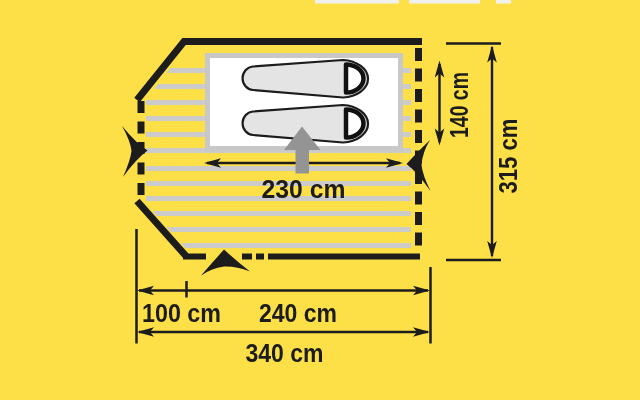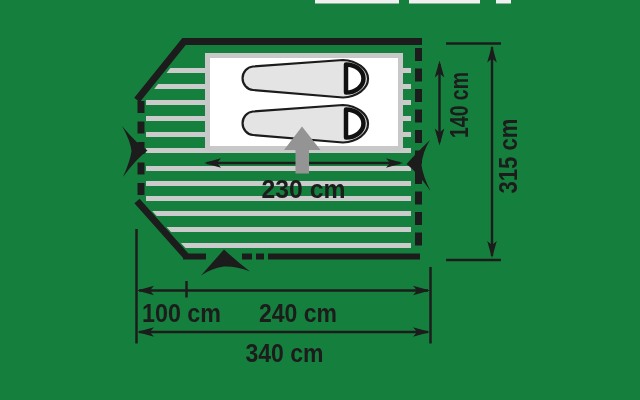--- a/index.html
+++ b/index.html
@@ -1,16 +1,16 @@
 <!DOCTYPE html>
 <html><head>
 <meta charset="utf-8">
 <style>
   html,body{margin:0;padding:0;background:#ffffff;}
-  .stage{position:relative;width:640px;height:400px;background:#15803d;overflow:hidden;}
+  .stage{position:relative;width:640px;height:400px;background:#fde047;overflow:hidden;}
   svg{display:block;}
   text{
     font-family:"Liberation Sans", sans-serif;
     font-weight:bold;
     fill:#1c1c1c;
   }
   .dim-label{font-size:26px;}
 </style>
 </head>
 <body>

